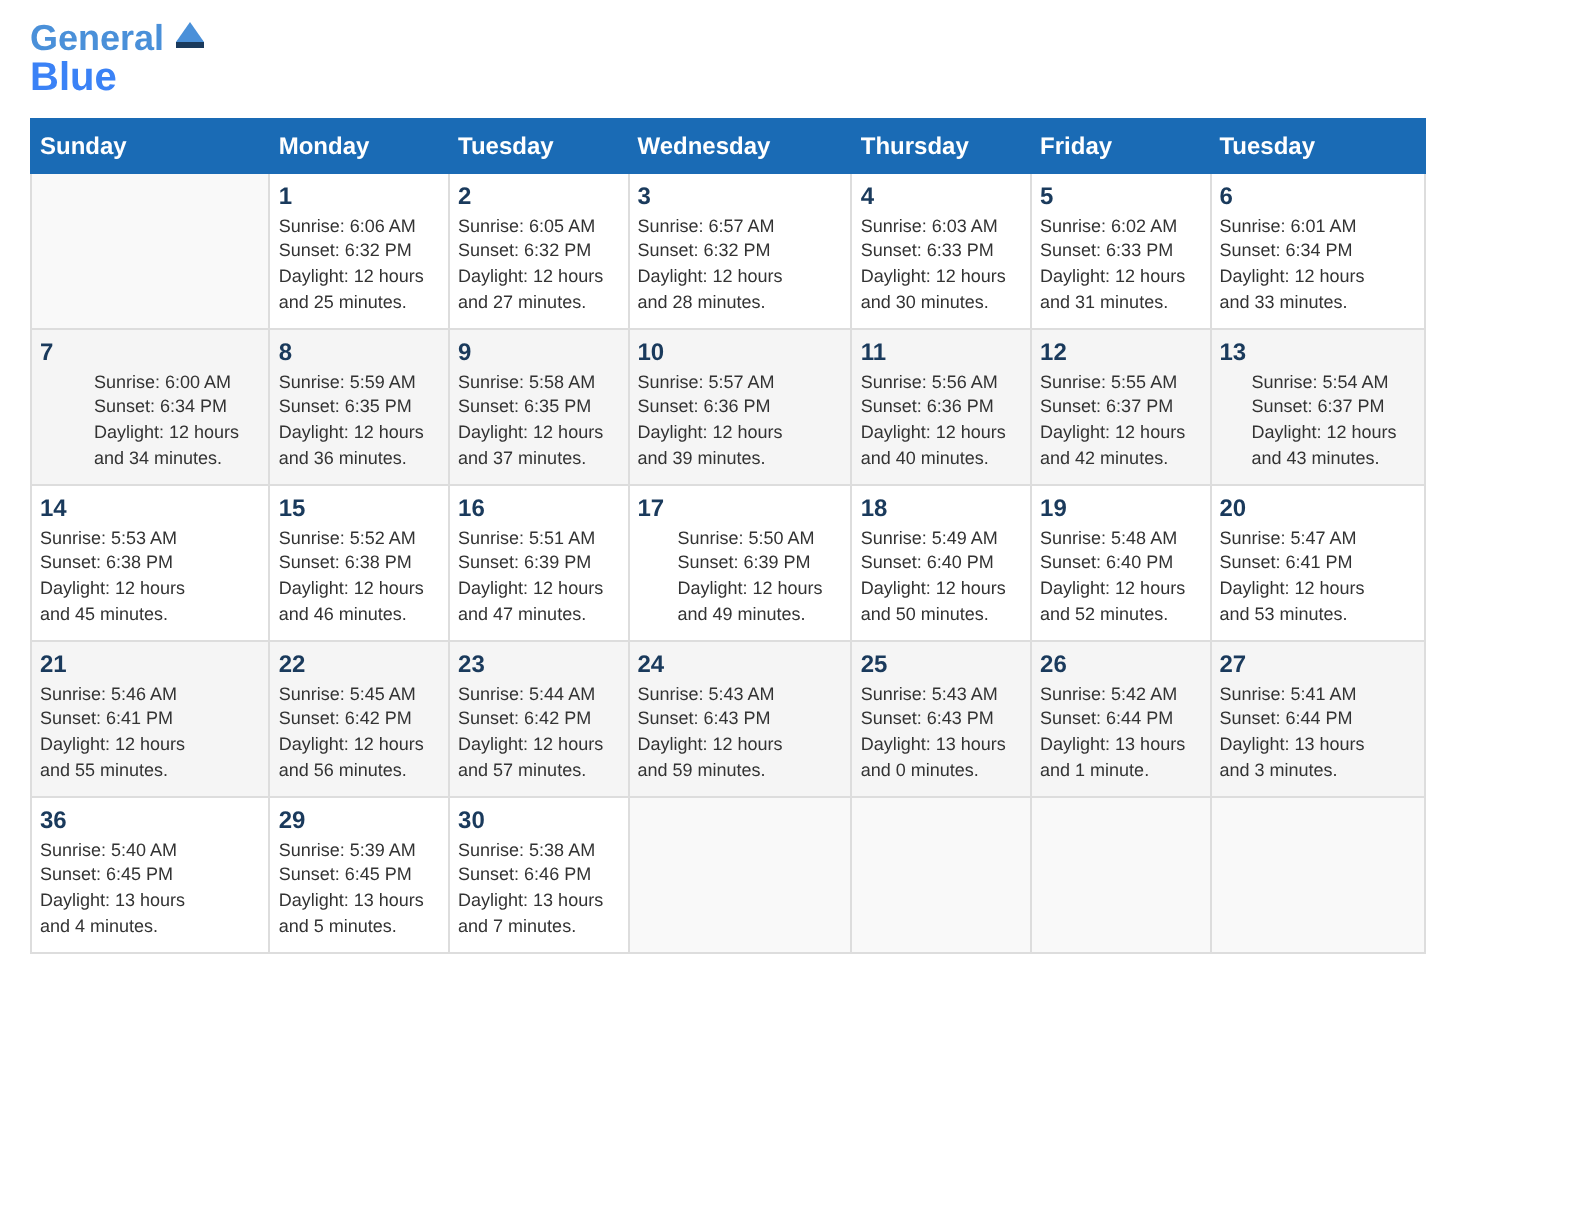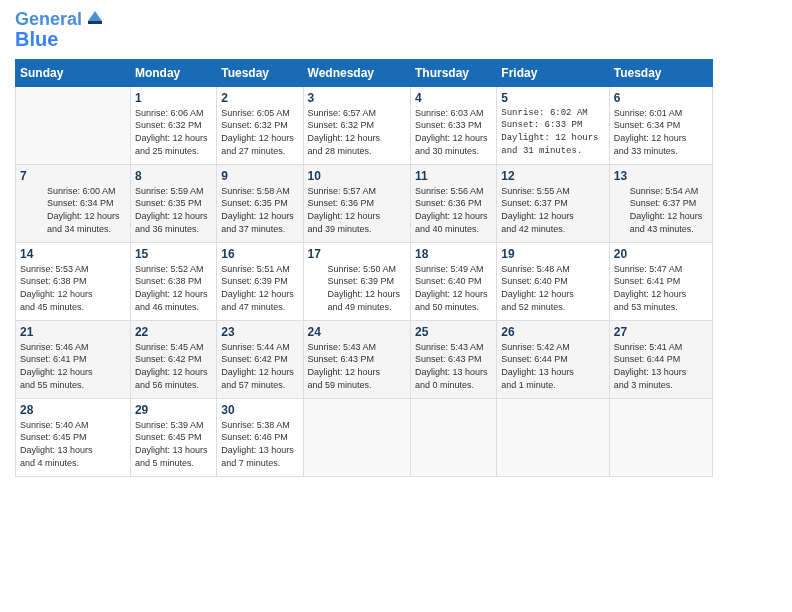--- a/index.html
+++ b/index.html
@@ -155,21 +155,21 @@
           </td>
           <td>
             <span class="day-num">4</span>
             <div class="day-info" style="white-space: pre-line;">Sunrise: 6:03 AM
 Sunset: 6:33 PM
 Daylight: 12 hours
 and 30 minutes.</div>
           </td>
           <td>
             <span class="day-num">5</span>
-            <div class="day-info" style="white-space: pre-line; font-family: Liberation Mono, monospace;">Sunrise: 6:02 AM
+            <div class="day-info" style="white-space: pre-line;">Sunrise: 6:02 AM
 Sunset: 6:33 PM
 Daylight: 12 hours
 and 31 minutes.</div>
           </td>
           <td>
             <span class="day-num">6</span>
             <div class="day-info" style="white-space: pre-line;">Sunrise: 6:01 AM
 Sunset: 6:34 PM
 Daylight: 12 hours
 and 33 minutes.</div>
@@ -323,21 +323,21 @@
           <td>
             <span class="day-num">27</span>
             <div class="day-info" style="white-space: pre-line;">Sunrise: 5:41 AM
 Sunset: 6:44 PM
 Daylight: 13 hours
 and 3 minutes.</div>
           </td>
         </tr>
         <tr>
           <td>
-            <span class="day-num">28</span>
+            <span class="day-num">36</span>
             <div class="day-info" style="white-space: pre-line;">Sunrise: 5:40 AM
 Sunset: 6:45 PM
 Daylight: 13 hours
 and 4 minutes.</div>
           </td>
           <td>
             <span class="day-num">29</span>
             <div class="day-info" style="white-space: pre-line;">Sunrise: 5:39 AM
 Sunset: 6:45 PM
 Daylight: 13 hours

